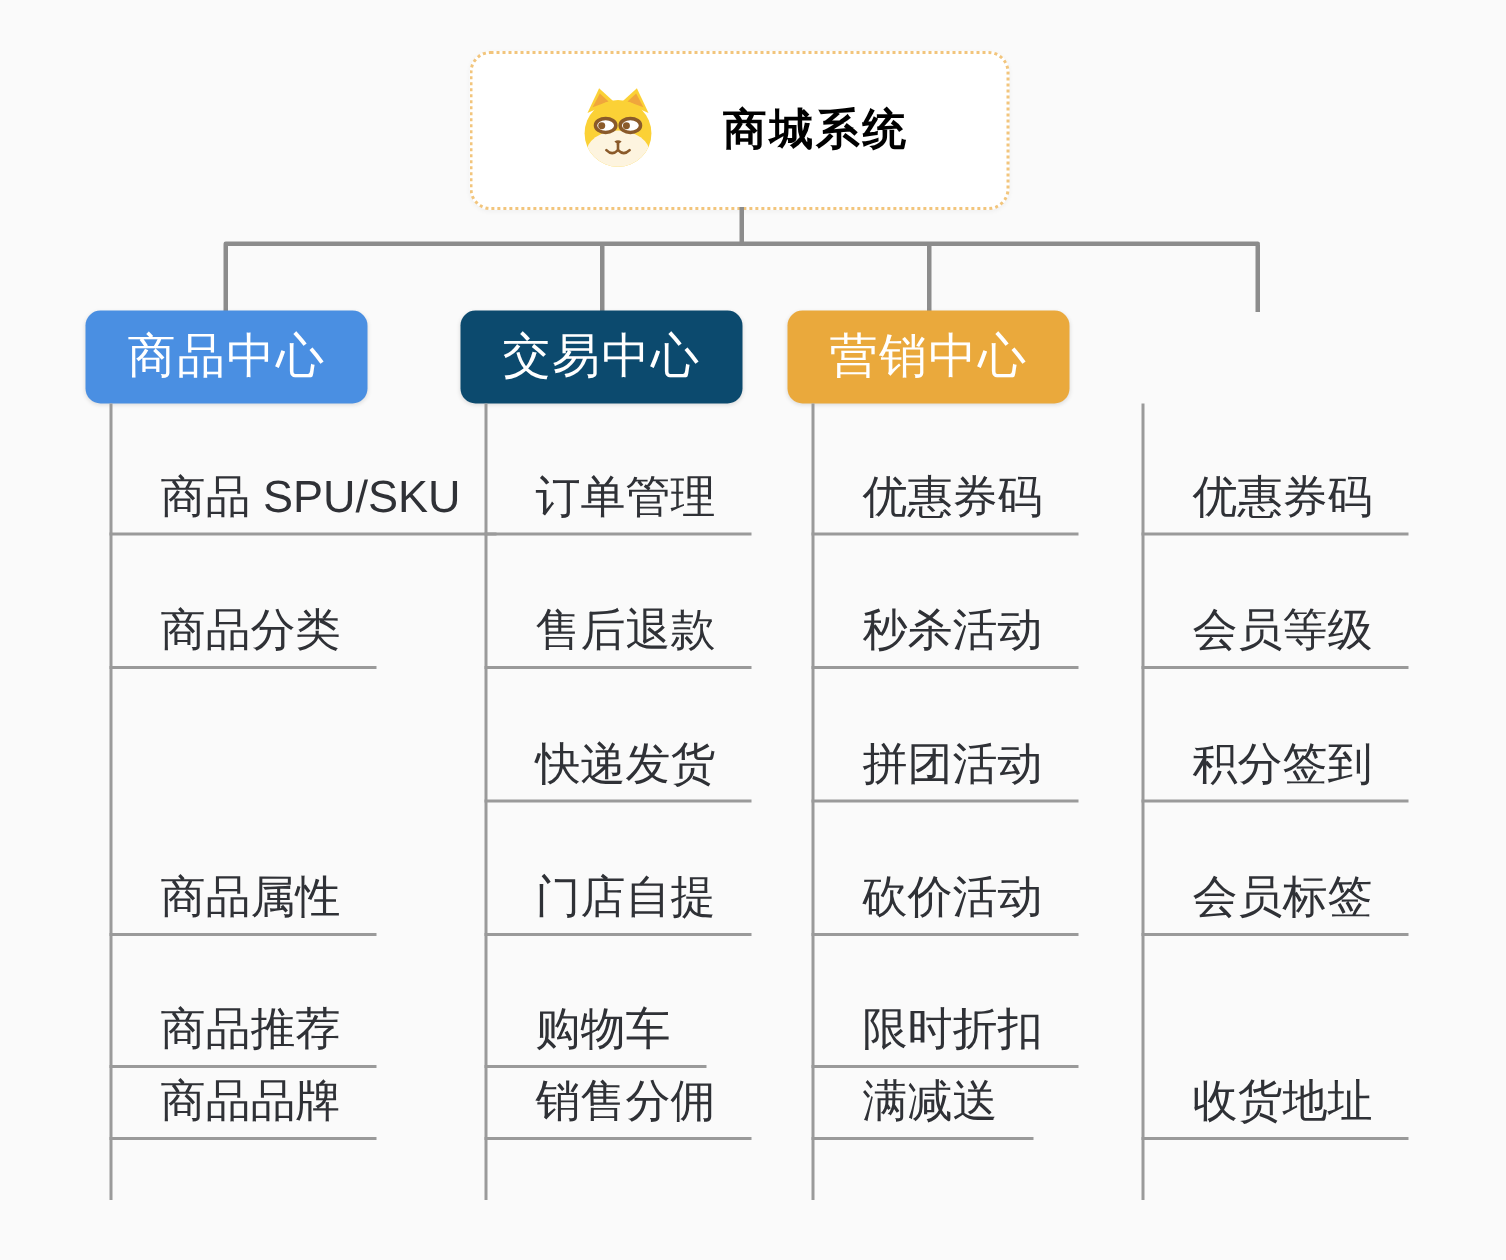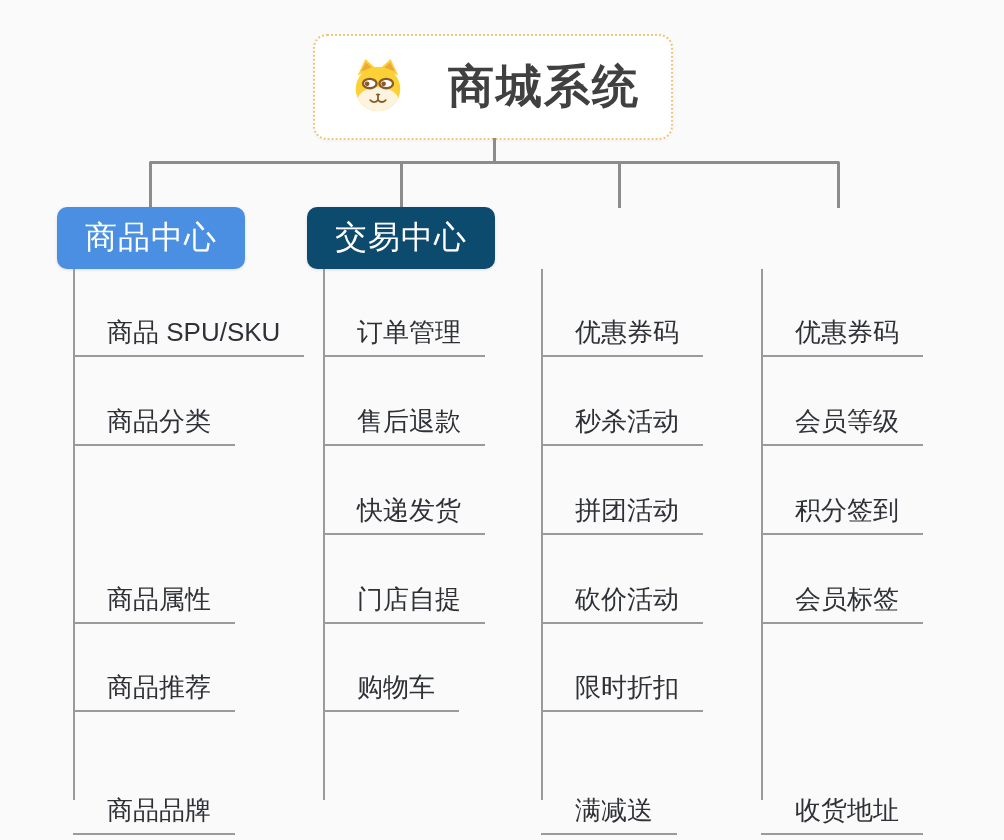--- a/index.html
+++ b/index.html
@@ -6,21 +6,21 @@
   body{font-family:"Liberation Sans","DejaVu Sans",sans-serif;background:#fafafa;}
   .canvas{position:relative;width:1004px;height:840px;background:#fafafa;overflow:hidden;}
 
   
   .root-node{
     position:absolute;left:313px;top:34px;width:360px;height:106px;
     background:#ffffff;border:2px dotted #f2c57c;border-radius:14px;
     box-sizing:border-box;display:flex;align-items:center;justify-content:center;gap:10px;
     box-shadow:0 1px 3px rgba(0,0,0,0.04);
   }
-  .root-title{font-size:46px;font-weight:700;color:#404040;letter-spacing:2px;margin-left:28px;}
+  .root-title{font-size:29px;font-weight:700;color:#000000;letter-spacing:2px;margin-left:28px;}
   .doge{width:64px;height:62px;flex:0 0 auto;}
 
   
   .line{position:absolute;background:#8c8c8c;}
   .root-drop{left:493px;top:138px;width:3px;height:25px;}
   .bus{left:149px;top:161px;width:691px;height:3px;border-radius:2px;}
   .drop{top:163px;width:3px;height:45px;}
   .drop.d0{left:149px}.drop.d1{left:400px}.drop.d2{left:618px}.drop.d3{left:837px}
 
   
@@ -35,26 +35,26 @@
   .branch.c1{left:307px}
   .branch.c2{left:525px}
   .branch.c3{left:745px}
 
   
   .trunk{position:absolute;top:269px;width:2px;height:531px;background:#9a9a9a;}
   .trunk.c0{left:73px}.trunk.c1{left:323px}.trunk.c2{left:541px}.trunk.c3{left:761px}
 
   
   .leaf{
-    position:absolute;font-size:26px;color:#2f3136;line-height:30px;
+    position:absolute;font-size:30px;color:#2f3136;line-height:30px;
     padding:0 24px 8px 34px;border-bottom:2px solid #9a9a9a;white-space:nowrap;
   }
   .leaf.c0{left:73px}.leaf.c1{left:323px}.leaf.c2{left:541px}.leaf.c3{left:761px}
   .leaf.r0{top:317px}.leaf.r1{top:406px}.leaf.r2{top:495px}
-  .leaf.r3{top:584px}.leaf.r4{top:672px}.leaf.r5{top:795px}
+  .leaf.r3{top:584px}.leaf.r4{top:672px}.leaf.r5{top:720px}
 </style>
 </head>
 <body>
 
 <div class="canvas">
 
   <div class="root-node">
     <svg class="doge" viewBox="0 0 64 64" aria-hidden="true">
       <defs>
           <clipPath id="headclip">
@@ -97,21 +97,25 @@
 
   <div class="branch c1" style="background-color: #0c4a6e;">
     <span>交易中心</span>
   </div>
   <div class="trunk c1"></div>
   <div class="leaf c1 r0">订单管理</div>
   <div class="leaf c1 r1">售后退款</div>
   <div class="leaf c1 r2">快递发货</div>
   <div class="leaf c1 r3">门店自提</div>
   <div class="leaf c1 r4">购物车</div>
+  <div class="leaf c1 r5">销售分佣</div>
 
+  <div class="branch c2" style="background-color: rgb(234, 169, 60);">
+    <span>营销中心</span>
+  </div>
   <div class="trunk c2"></div>
   <div class="leaf c2 r0">优惠券码</div>
   <div class="leaf c2 r1">秒杀活动</div>
   <div class="leaf c2 r2">拼团活动</div>
   <div class="leaf c2 r3">砍价活动</div>
   <div class="leaf c2 r4">限时折扣</div>
   <div class="leaf c2 r5">满减送</div>
 
   <div class="trunk c3"></div>
   <div class="leaf c3 r0">优惠券码</div>

